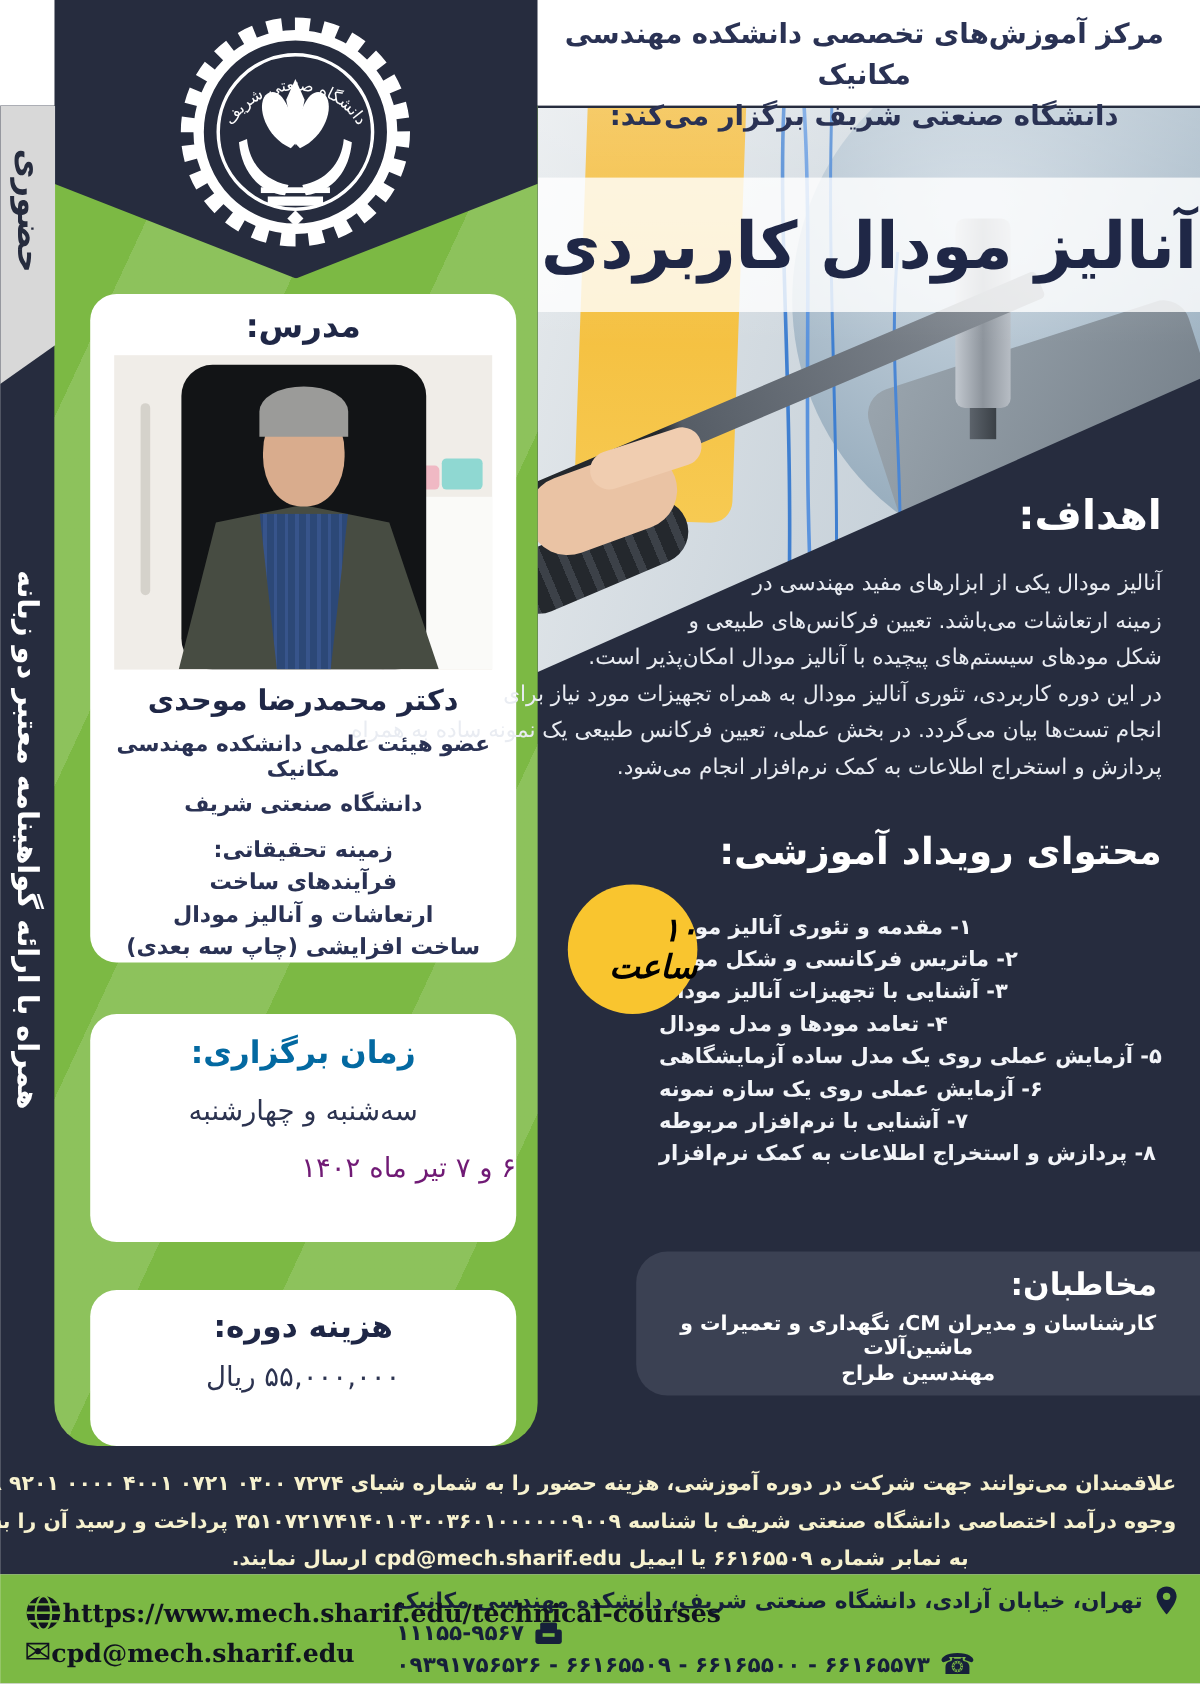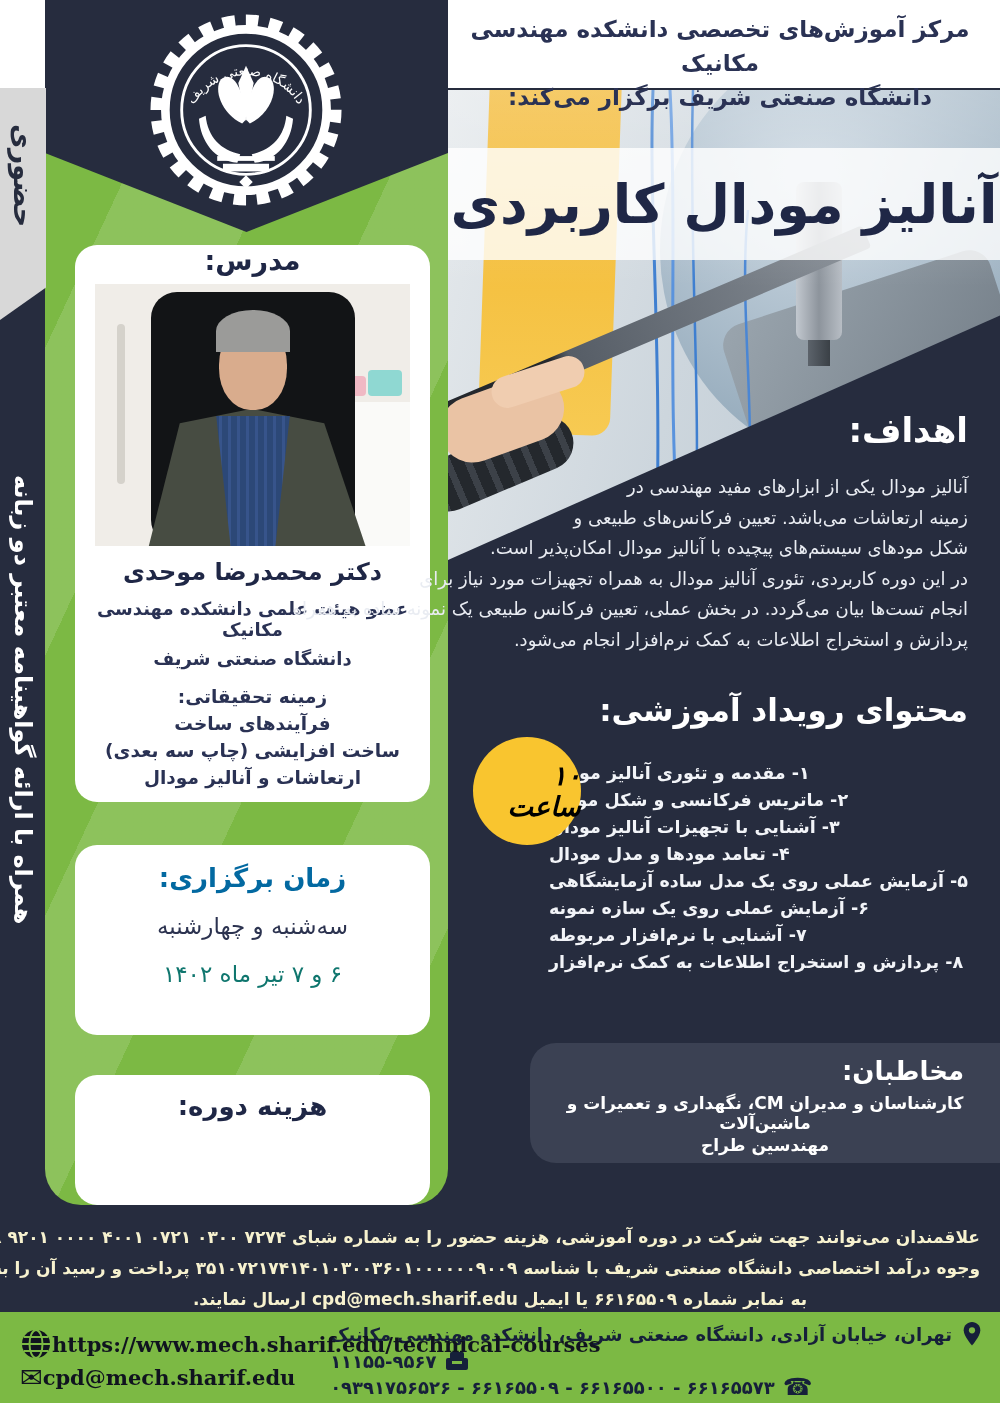--- a/index.html
+++ b/index.html
@@ -38,40 +38,40 @@
 
   
   .gray-ribbon { position:absolute; left:0; top:88px; width:46px; height:232px; background:#d8d8d8; clip-path:polygon(0 0,100% 0,100% 86%,0 100%); z-index:4; display:flex; align-items:flex-start; justify-content:center; padding-top:36px; }
   .gray-ribbon .vtext { color:#262c3e; font-size:27px; font-weight:bold; }
   .cert-ribbon { position:absolute; left:0; top:320px; width:46px; height:760px; z-index:4; display:flex; align-items:center; justify-content:center; }
   .cert-ribbon .vtext { color:#ffffff; font-size:24px; font-weight:bold; letter-spacing:1px; }
   .vtext { writing-mode:vertical-rl; text-orientation:mixed; white-space:nowrap; }
 
   
   .card { position:absolute; left:75px; width:355px; background:#ffffff; border-radius:22px; z-index:5; text-align:center; color:#2a3254; }
-  .card-instructor { top:245px; height:557px; }
+  .card-instructor { top:245px; height:557px; padding-top:12px; }
   .card-heading { font-size:27px; font-weight:bold; color:#1f2746; }
   .portrait { position:relative; width:315px; height:262px; margin:8px auto 0; overflow:hidden; background:#f0ede8; }
   .pt-cabinet { position:absolute; right:0; top:118px; width:92px; height:144px; background:#fafaf8; border-left:2px solid #ddd8d0; }
   .pt-teal { position:absolute; right:8px; top:86px; width:34px; height:26px; background:#8fd8d2; border-radius:4px; }
   .pt-pink { position:absolute; right:44px; top:92px; width:26px; height:20px; background:#f0b9c4; border-radius:4px; }
   .pt-cable { position:absolute; left:22px; top:40px; width:8px; height:160px; background:#d5d2cb; border-radius:4px; }
   .pt-chair { position:absolute; left:56px; top:8px; width:204px; height:254px; background:#121416; border-radius:26px; }
   .pt-suit { position:absolute; left:28px; top:116px; width:258px; height:146px; background:#474c42; clip-path:polygon(10% 100%,22% 16%,50% 6%,78% 16%,94% 100%); }
   .pt-shirt { position:absolute; left:118px; top:132px; width:80px; height:130px; background:repeating-linear-gradient(90deg,#2c4877 0 6px,#37548b 6px 9px); clip-path:polygon(4% 0,96% 0,78% 100%,22% 100%); }
   .pt-head { position:absolute; left:124px; top:36px; width:68px; height:90px; background:#d9ac8d; border-radius:50% 50% 46% 46%; }
   .pt-hair { position:absolute; left:121px; top:26px; width:74px; height:42px; background:#9b9b99; border-radius:50% 50% 0 0; }
   .inst-name { margin-top:12px; font-size:24px; font-weight:bold; color:#1f2746; }
   .inst-aff { margin-top:12px; font-size:18px; font-weight:bold; }
   .inst-aff2 { margin-top:8px; font-size:18px; font-weight:bold; }
   .inst-research { margin-top:14px; font-size:18.5px; font-weight:bold; line-height:27px; }
   .card-schedule { top:845px; height:190px; }
   .sched-heading { margin-top:18px; font-size:26px; font-weight:bold; color:#0369a1; }
   .sched-days { margin-top:20px; font-size:23px; color:#2c3350; }
-  .sched-dates { margin-top:22px; font-size:23px; color:#0f766e; }
+  .sched-dates { margin-top:22px; font-size:23px; color:#701a75;text-align:right; }
   .card-fee { top:1075px; height:130px; }
   .fee-heading { margin-top:16px; font-size:26px; font-weight:bold; color:#1f2746; }
   .fee-amount { margin-top:14px; font-size:23px; color:#2c3350; }
 
   
   .obj-heading { position:absolute; right:32px; top:410px; font-size:34px; font-weight:bold; color:#ffffff; z-index:5; }
   .obj-body { position:absolute; right:32px; top:472px; width:535px; text-align:right; color:#e9ecf2; font-size:18px; line-height:30.5px; z-index:5; }
   .obj-body > div { white-space:nowrap; }
   .syl-heading { position:absolute; right:32px; top:692px; font-size:31px; font-weight:bold; color:#ffffff; z-index:5; }
   .syl-list { position:absolute; right:32px; top:760px; text-align:left; color:#f2f4f8; font-size:17.5px; font-weight:bold; line-height:27px; z-index:5; }
@@ -172,22 +172,22 @@
       <div class="pt-head"></div>
       <div class="pt-hair"></div>
     </div>
     <div class="inst-name">دکتر محمدرضا موحدی</div>
     <div class="inst-aff">عضو هیئت علمی دانشکده مهندسی مکانیک</div>
     <div class="inst-aff2">دانشگاه صنعتی شریف</div>
     <div class="inst-research">
       <div>زمینه تحقیقاتی:</div>
       <div>
           <div>فرآیندهای ساخت</div>
+          <div>ارتعاشات و آنالیز مودال</div>
           <div>ساخت افزایشی (چاپ سه بعدی)</div>
-          <div>ارتعاشات و آنالیز مودال</div>
         </div>
     </div>
   </div>
 
   <div class="obj-heading">اهداف:</div>
   <div class="obj-body">
       <div>آنالیز مودال یکی از ابزارهای مفید مهندسی در</div>
       <div>زمینه ارتعاشات می‌باشد. تعیین فرکانس‌های طبیعی و</div>
       <div>شکل مودهای سیستم‌های پیچیده با آنالیز مودال امکان‌پذیر است.</div>
       <div>در این دوره کاربردی، تئوری آنالیز مودال به همراه تجهیزات مورد نیاز برای</div>
@@ -212,20 +212,21 @@
   </div>
 
   <div class="card card-schedule">
     <div class="sched-heading">زمان برگزاری:</div>
     <div class="sched-days">سه‌شنبه و چهارشنبه</div>
     <div class="sched-dates">۶ و ۷ تیر ماه ۱۴۰۲</div>
   </div>
 
   <div class="card card-fee">
     <div class="fee-heading">هزینه دوره:</div>
+    <div class="fee-amount">۵۵,۰۰۰,۰۰۰ ریال</div>
   </div>
 
   <div class="audience">
     <div class="aud-heading">مخاطبان:</div>
     <div class="aud-line1">کارشناسان و مدیران CM، نگهداری و تعمیرات و ماشین‌آلات</div>
     <div class="aud-line2">مهندسین طراح</div>
   </div>
 
   <div class="payment">
     <div>علاقمندان می‌توانند جهت شرکت در دوره آموزشی، هزینه حضور را به شماره شبای IR ۹۲۰۱ ۰۰۰۰ ۴۰۰۱ ۰۷۲۱ ۰۳۰۰ ۷۲۷۴ نزد بانک مرکزی به نام تمرکز</div>

